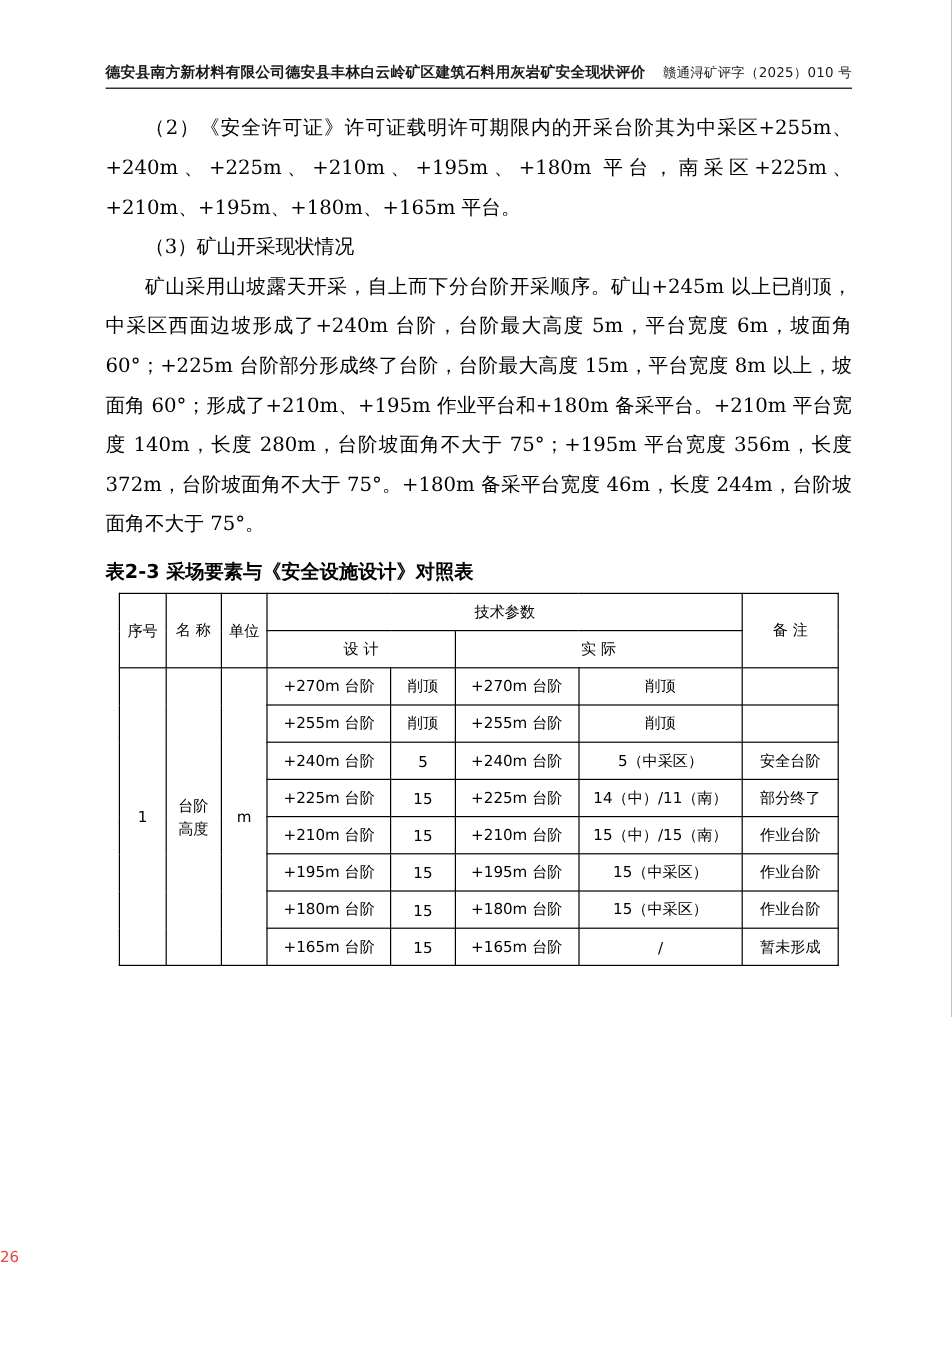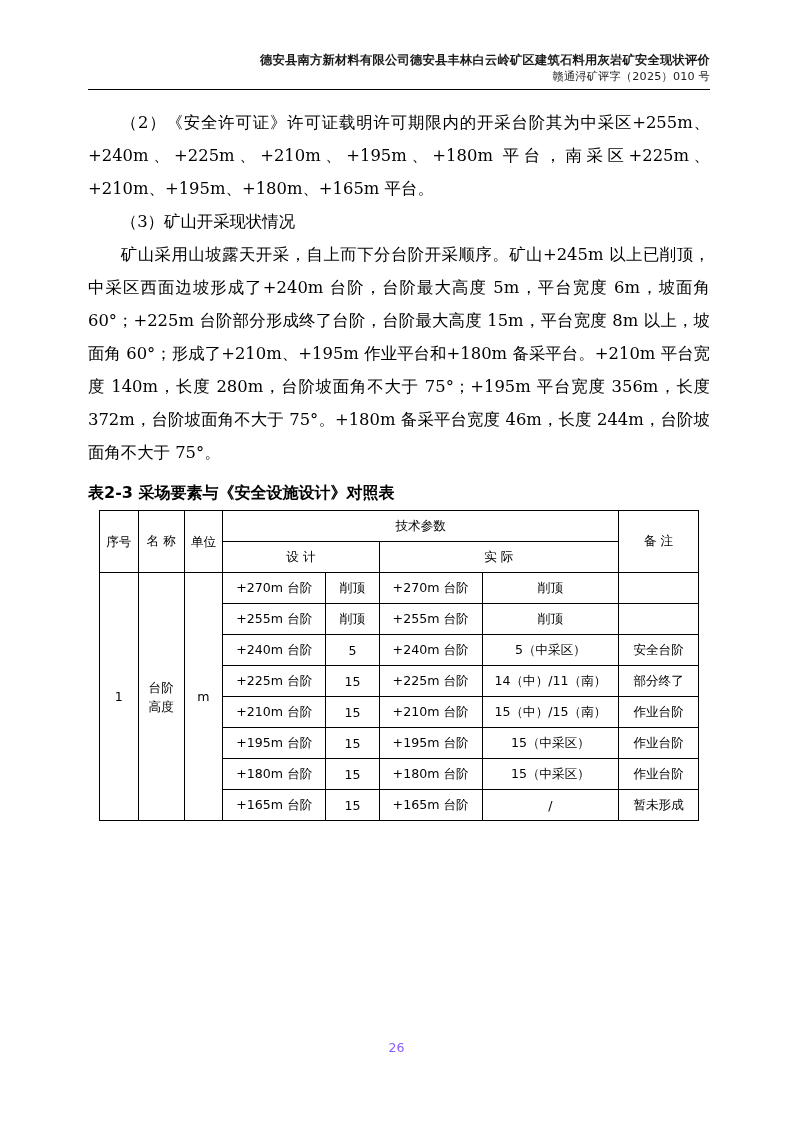--- a/index.html
+++ b/index.html
@@ -26,21 +26,20 @@
   }
   
   .header {
     display: flex;
     justify-content: space-between;
     align-items: flex-end;
     font-size: 12.5px;
     color: #1a1a1a;
     padding-bottom: 4px;
     letter-spacing: 0.2px;
-    flex-direction: column;
   }
   .header .hdr-left {
     font-family: "DejaVu Sans", "Liberation Sans", sans-serif;
     font-size: 12.3px;
     font-weight: 600;
     white-space: nowrap;
   }
   .header .hdr-right {
     font-family: "DejaVu Sans", "Liberation Sans", sans-serif;
     font-size: 11.2px;
@@ -102,24 +101,24 @@
   .c-note { width: 82px; }
   .vtxt {
     line-height: 19px;
   }
   
   .page-number {
     position: absolute;
     left: 0;
     right: 0;
     top: 1040px;
-    text-align: center;
+    text-align: left;
     font-size: 12.5px;
     font-family: "DejaVu Sans", "Liberation Sans", sans-serif;
-    color: #8b5cf6;
+    color: #ef4444;
   }
   
   .watermark {
     position: absolute;
     left: 120px;
     top: 330px;
     width: 560px;
     height: 420px;
     pointer-events: none;
     opacity: 0.55;

